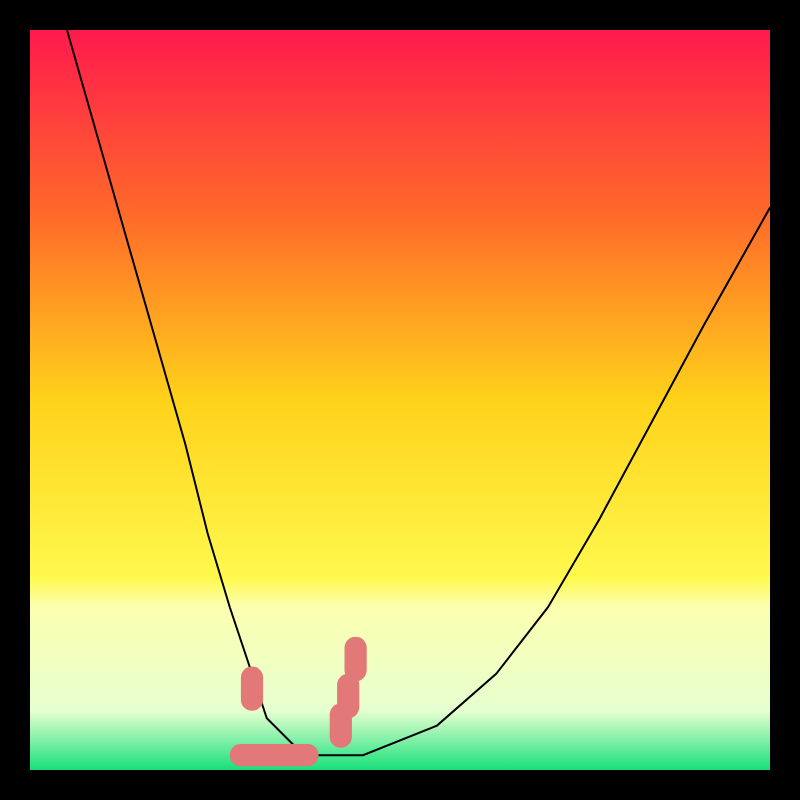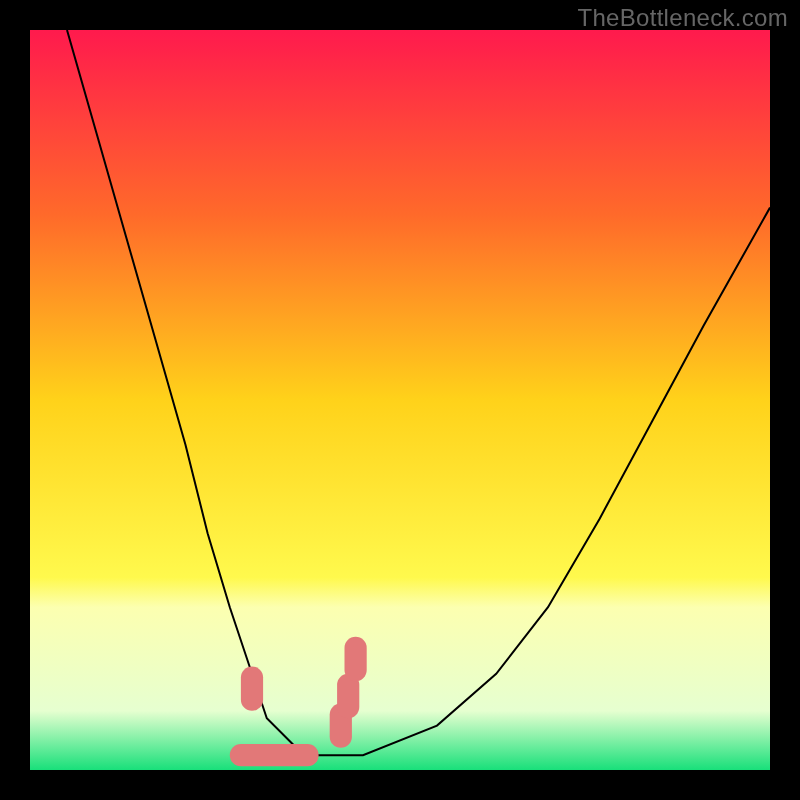--- a/index.html
+++ b/index.html
@@ -39,21 +39,20 @@
     overflow: hidden;
   }
   .plot svg {
     display: block;
   }
 </style>
 </head>
 <body>
 
 <div class="frame">
-  <div class="watermark">TheBottleneck.com</div>
 
   <div class="plot">
     <svg id="chart-svg" width="740" height="740" viewBox="0 0 740 740">
       <defs>
         <linearGradient id="bg-grad" x1="0" y1="0" x2="0" y2="1">
             <stop offset="0.0%" stop-color="#ff1a4d"></stop>
             <stop offset="25.0%" stop-color="#ff6a2a"></stop>
             <stop offset="50.0%" stop-color="#ffd21a"></stop>
             <stop offset="74.0%" stop-color="#fff94d"></stop>
             <stop offset="78.0%" stop-color="#fcffb0"></stop>

